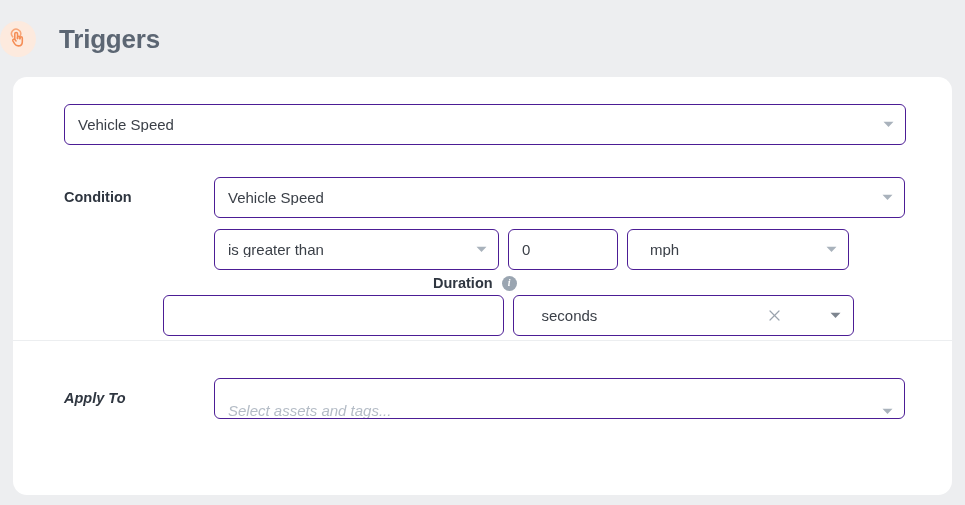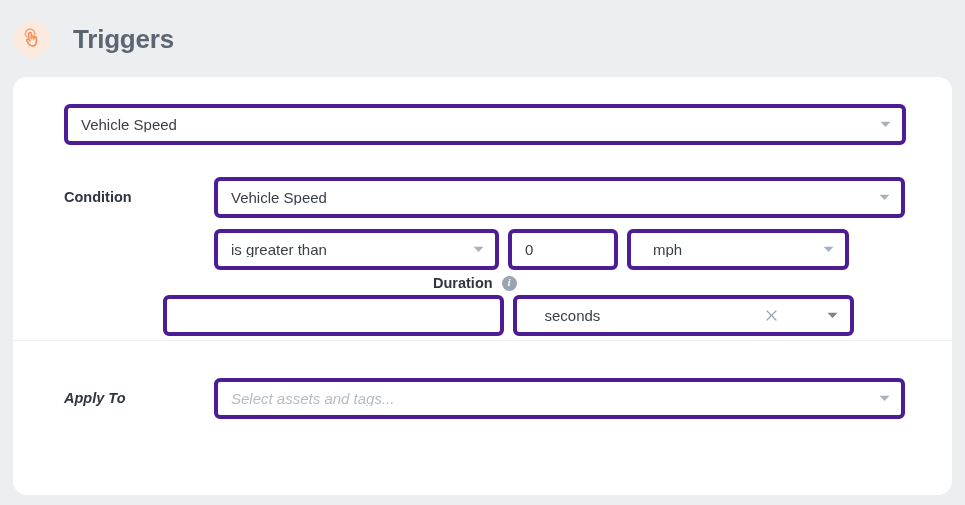--- a/index.html
+++ b/index.html
@@ -14,21 +14,20 @@
     overflow: hidden;
     position: relative;
   }
 
   
   .page-header {
     height: 77px;
     background: #edeef0;
     display: flex;
     align-items: center;
-    padding-left: 14px;
     box-sizing: border-box;
   }
   .header-icon {
     width: 36px;
     height: 36px;
     border-radius: 50%;
     background: #fdeade;
     display: flex;
     align-items: center;
     justify-content: center;
@@ -85,21 +84,21 @@
   .row-fields {
     display: flex;
     align-items: center;
     gap: 9px;
     flex: 1;
   }
 
   
   .control {
     height: 41px;
-    border: 4px solid #4c1d95;
+    border: 1px solid #4c1d95;
     border-radius: 6px;
     background: #fff;
     box-sizing: border-box;
     display: flex;
     align-items: center;
     padding: 0 11px 0 13px;
     font-size: 15px;
     color: #3a3f47;
     position: relative;
     gap: 40px;
@@ -136,21 +135,21 @@
   .clear-x svg { display: block; }
 
   
   .field-trigger  { width: 842px; }
   .field-metric   { width: 691px; }
   .field-operator { width: 285px; }
   .field-number   { width: 110px; padding-right: 13px; }
   .field-unit     { width: 222px; padding-left: 22px; }
   .field-duration { width: 341px; }
   .field-timeunit { width: 341px; padding-left: 28px; }
-  .field-apply    { width: 691px; }
+  .field-apply    { width: 691px; align-items: flex-end; }
 
   .info-icon {
     width: 15px;
     height: 15px;
     border-radius: 50%;
     background: #9aa5b1;
     color: #ffffff;
     font-size: 10px;
     font-weight: bold;
     font-style: italic;

